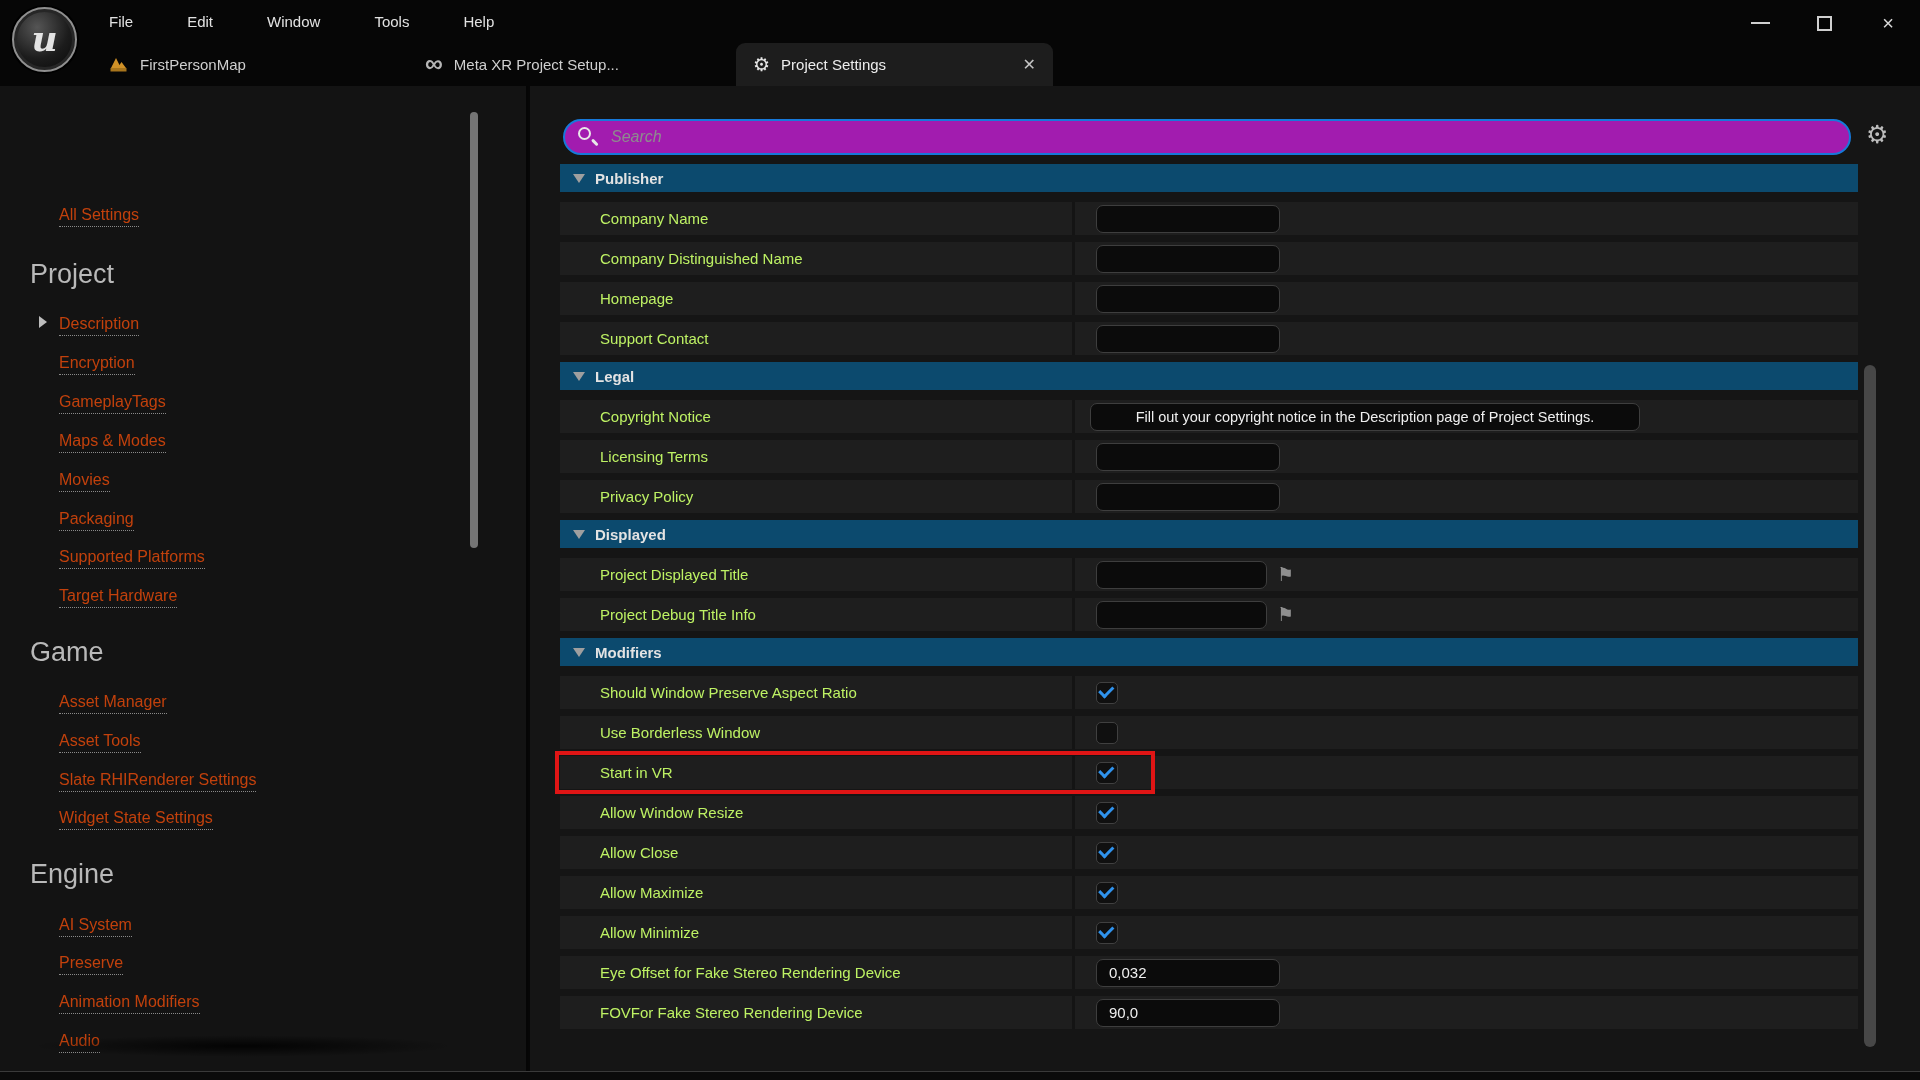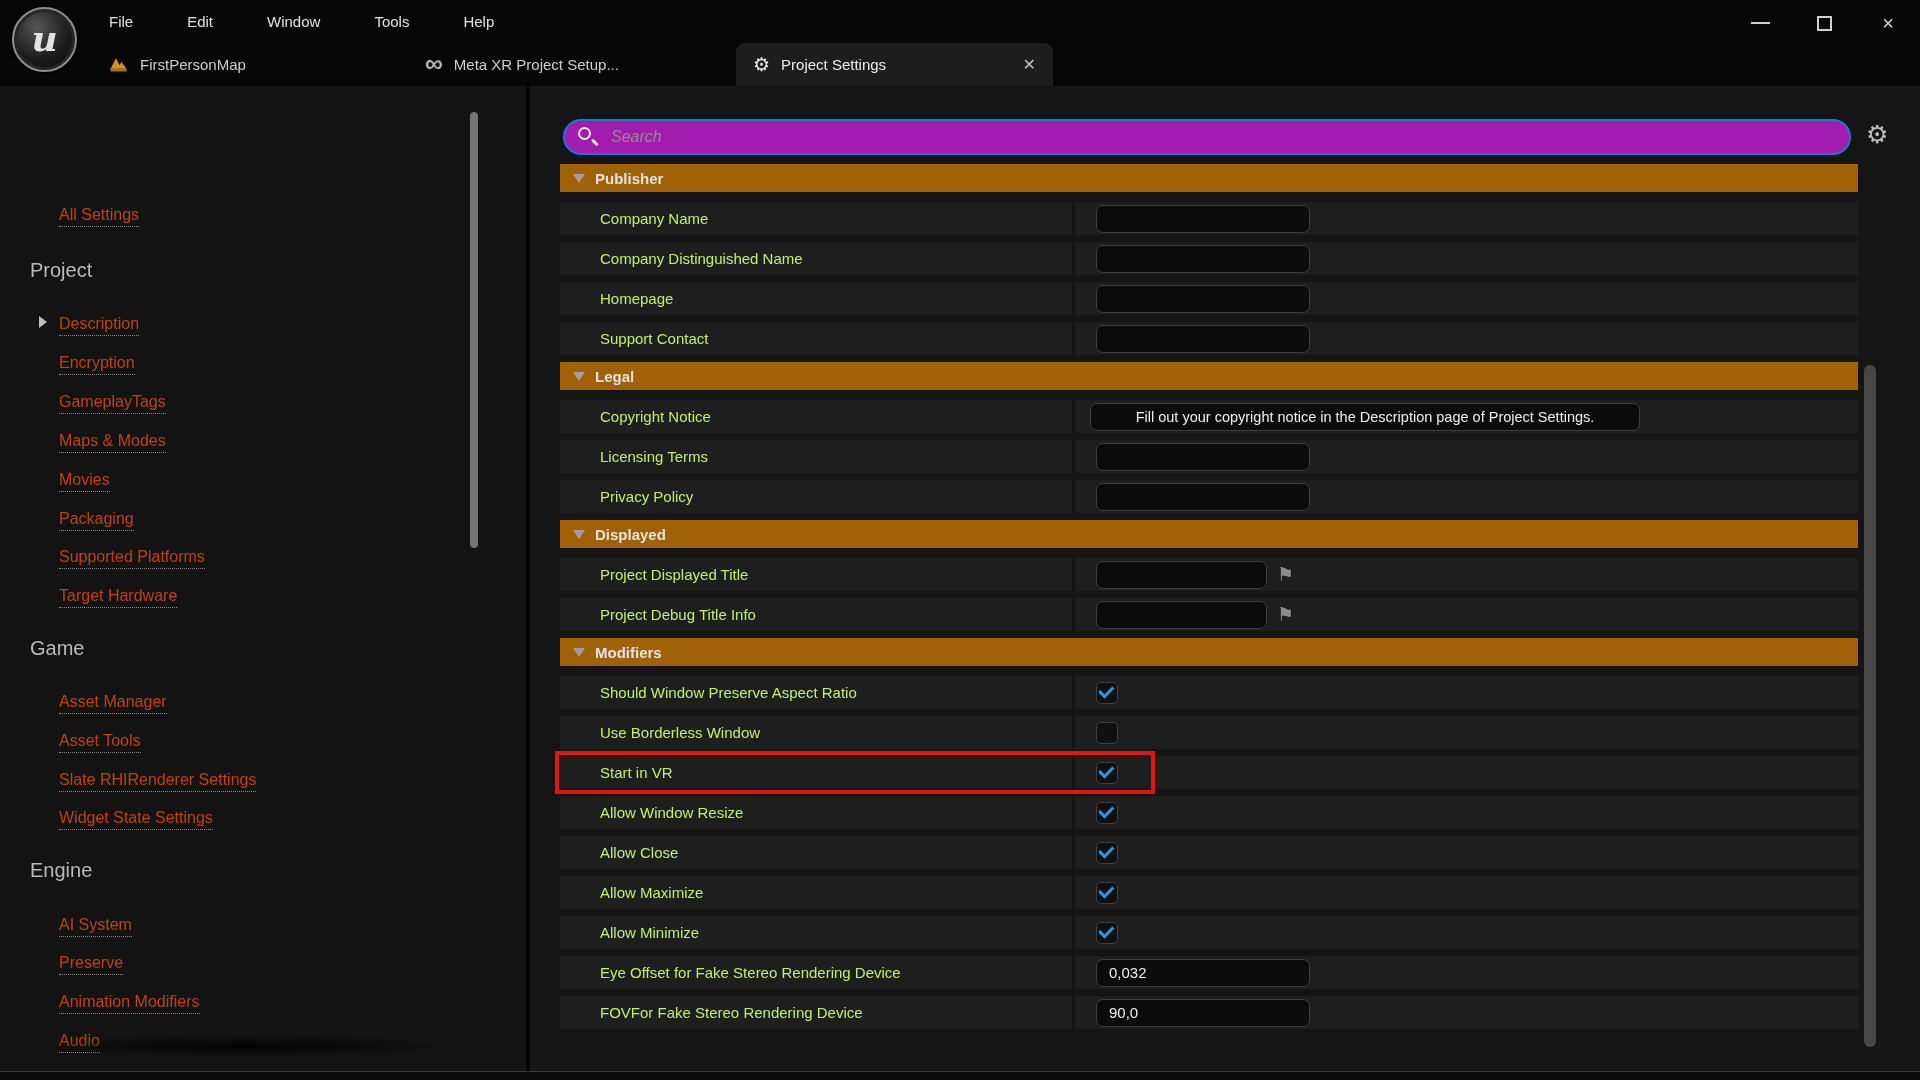--- a/index.html
+++ b/index.html
@@ -28,51 +28,51 @@
   .tab-meta { left:425px; }
   .tab-active { left:736px; width:317px; background:#1d1d1d; border-radius:9px 9px 0 0; color:#ededed; padding:0 17px; }
   .meta-glyph { font-size:25px; font-weight:bold; color:#b5b5b5; line-height:1; margin-top:-3px; }
   .tab-gear { font-size:19px; color:#e6e6e6; line-height:1; }
   .tab-close { margin-left:auto; font-size:16px; color:#c4c4c4; line-height:1; }
 
   
   .sidebar { position:absolute; top:86px; left:0; width:528px; bottom:9px; background:#131313; border-right:2px solid #050505; z-index:2; }
   .sb-link { position:absolute; left:59px; font-size:16px; color:#c2410c; text-decoration:none;
              border-bottom:1px dotted #8a8a8a; padding-bottom:2px; white-space:nowrap; cursor:pointer; }
-  .sb-title { position:absolute; left:30px; font-size:20px; color:#b9b9b9; white-space:nowrap; }
+  .sb-title { position:absolute; left:30px; font-size:27px; color:#b9b9b9; white-space:nowrap; }
   .sb-arrow { position:absolute; left:39px; width:0; height:0;
               border-left:8px solid #bdbdbd; border-top:6px solid transparent; border-bottom:6px solid transparent; }
   .sb-scrollbar { position:absolute; left:470px; top:26px; width:8px; height:436px; background:#757575; border-radius:4px; }
   .sb-shadow { position:absolute; left:30px; right:70px; bottom:14px; height:22px;
                background:radial-gradient(ellipse at center, rgba(0,0,0,0.85) 0%, rgba(0,0,0,0) 70%); }
 
   
   .main { position:absolute; top:86px; left:530px; right:0; bottom:9px; background:#151515; z-index:1; }
 
   .search-row { position:absolute; top:33px; left:33px; width:1288px; height:36px; }
   .search-input { width:100%; height:36px; border-radius:18px; background:#a21caf; border:2px solid #1779da;
                   color:#e9e9e9; font-size:16px; padding:0 18px 0 46px; outline:none; font-family:inherit;font-style:italic; }
   .search-input::placeholder { color:#8d8d8d; }
   .search-icon { position:absolute; left:14px; top:7px; width:22px; height:22px; pointer-events:none; }
   .search-icon .lens { position:absolute; left:1px; top:1px; width:13px; height:13px; border:2px solid #e8e8e8; border-radius:50%; }
   .search-icon .tail { position:absolute; left:14px; top:15px; width:8px; height:2.5px; background:#e8e8e8; transform:rotate(45deg); border-radius:2px; }
   .panel-gear { position:absolute; left:1336px; top:36px; font-size:25px; color:#bdbdbd; line-height:1; }
 
   .slist { position:absolute; top:78px; left:30px; width:1298px; }
-  .sheader { height:28px; background:#a16207; display:flex; align-items:center; padding-left:13px; margin:3px 0 10px 0; }
+  .sheader { height:28px; background:#0c4a6e; display:flex; align-items:center; padding-left:13px; margin:3px 0 10px 0; }
   .sheader:first-child { margin-top:0; }
   .sheader .tri { width:0; height:0; border-top:9px solid #9f9f9f; border-left:6px solid transparent; border-right:6px solid transparent; }
   .sheader .htxt { margin-left:10px; font-size:15px; font-weight:bold; color:#e3e3e3; }
 
   .srow { position:relative; height:33px; background:#1e1e1e; display:flex; margin-bottom:7px; }
   .srow .lbl { width:515px; display:flex; align-items:center; padding-left:40px; border-right:3px solid #141414;
                font-size:15px; color:#bef264; }
   .srow .val { flex:1; display:flex; align-items:center; padding-left:21px; }
 
-  .inp { height:28px; width:214px; background:#0b0b0b; border:1px solid #3e3e3e; border-radius:7px;
+  .inp { height:28px; width:184px; background:#0b0b0b; border:1px solid #3e3e3e; border-radius:7px;
          color:#efefef; font-size:15px; padding:0 12px; outline:none; font-family:inherit; }
   .inp-wide { width:550px; text-align:center; font-size:14.5px; margin-left:-6px; }
   .inp-flag { width:171px; }
   .flag { font-size:19px; color:#8f8f8f; margin-left:10px; line-height:1; }
 
   .cb { width:22px; height:22px; background:#101010; border:1px solid #404040; border-radius:5px;
         display:flex; align-items:center; justify-content:center; }
   .cb.checked::after { content:""; width:11px; height:6px; border-left:3px solid #2f92ec; border-bottom:3px solid #2f92ec;
                        transform:rotate(-45deg) translate(1px,-2px); }
 

